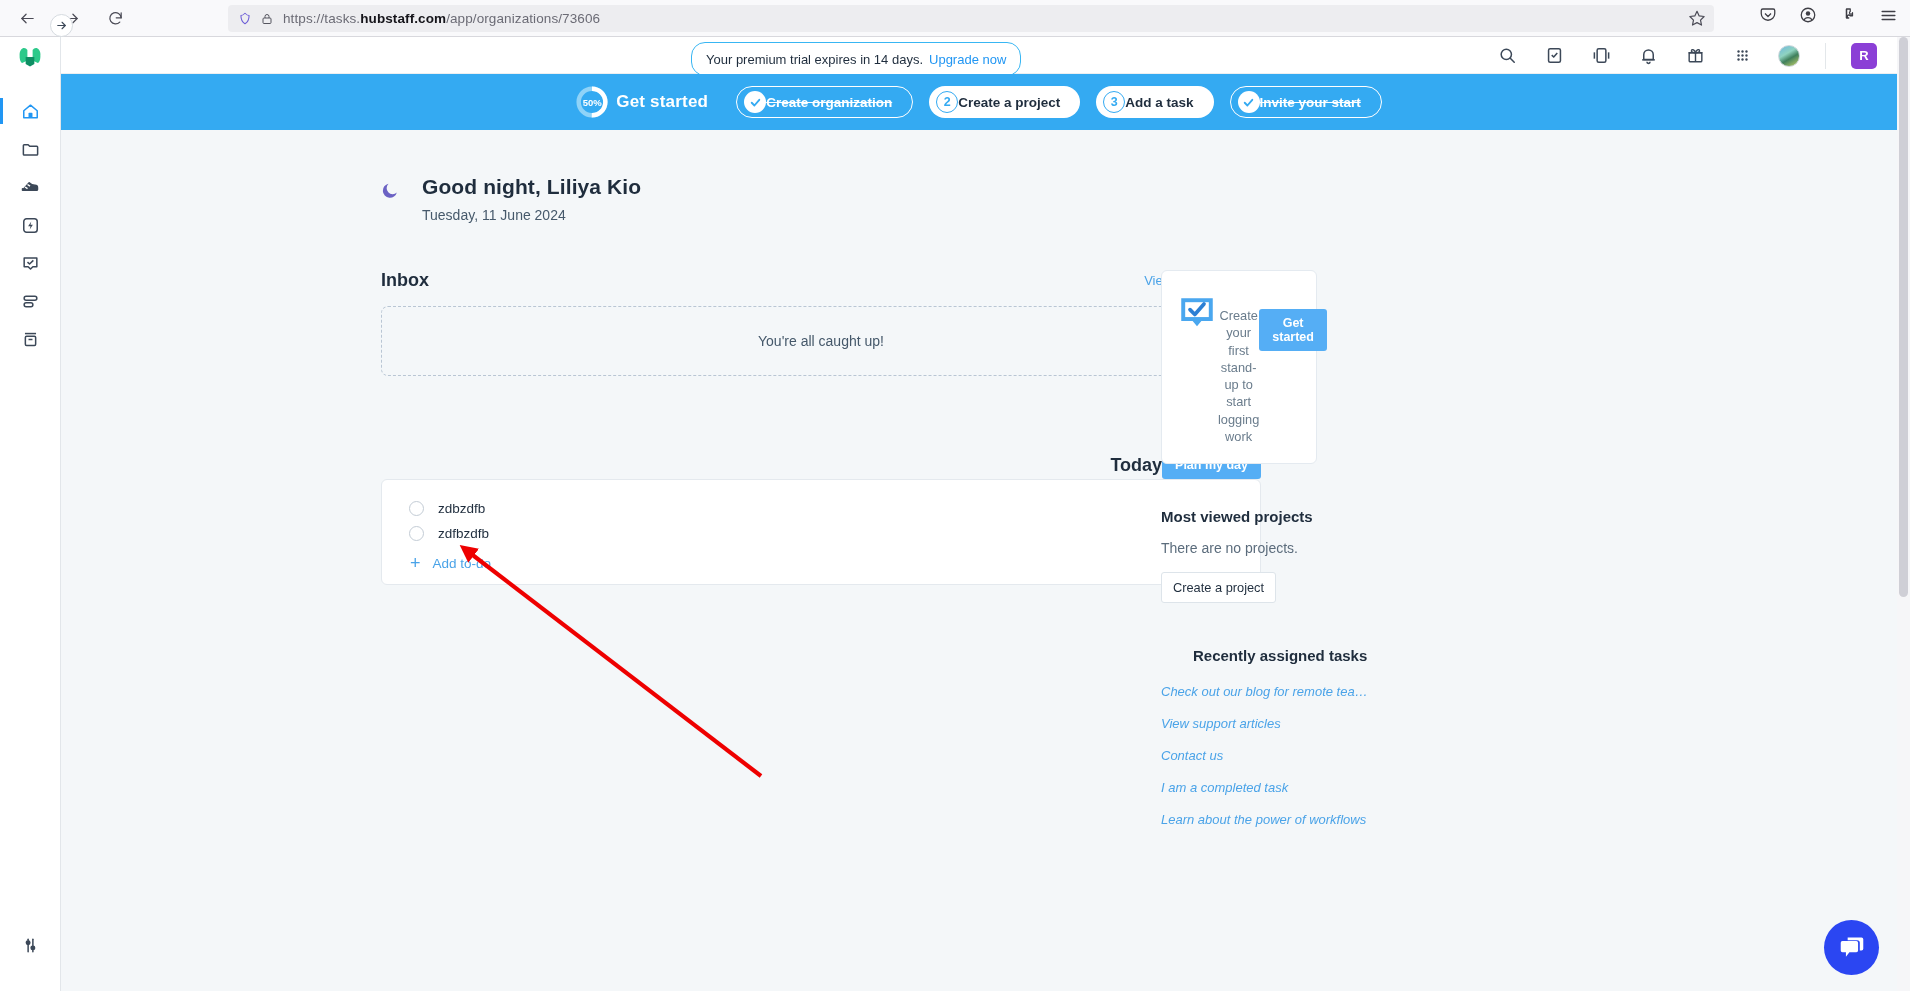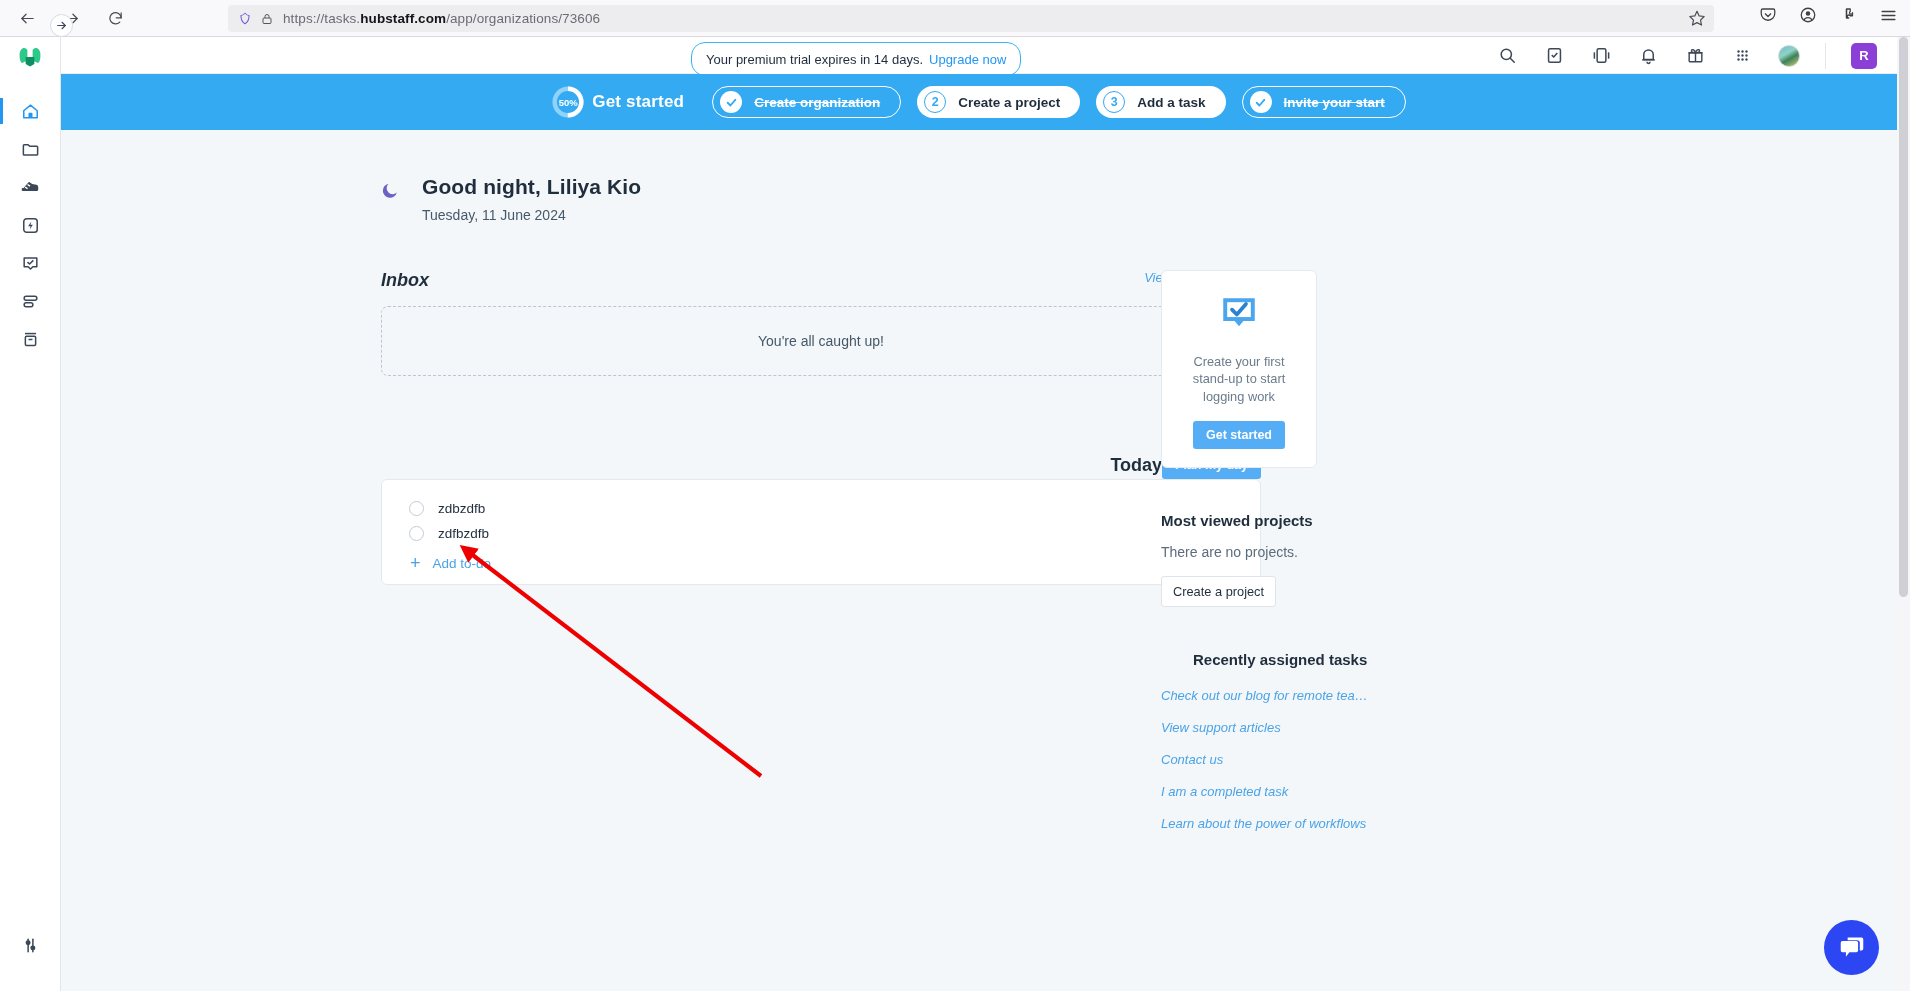--- a/index.html
+++ b/index.html
@@ -110,21 +110,21 @@
   }
   .ob-left { display: flex; align-items: center; gap: 8px; margin-right: 12px;}
   .ob-ring { position: relative; width: 32px; height: 32px; }
   .ob-ring .pct {
     position: absolute; inset: 0; display:flex; align-items:center; justify-content:center;
     font-size: 9.5px; font-weight: 700; color: #fff;
   }
   .ob-title { color:#fff; font-size: 17px; font-weight: 700; letter-spacing:.2px;}
   .ob-step {
     height: 32px; border-radius: 16px; padding: 0 20px 0 7px;
-    display: flex; align-items: center; gap: 12px;
+    display: flex; align-items: center; 
     font-size: 13.5px; white-space: nowrap;
   }
   .ob-step.done { background: #34aaf2; border: 1px solid #ffffff; color:#fff; }
   .ob-step.done .ob-label { text-decoration: line-through; font-weight: 700; }
   .ob-step.todo { background: #ffffff; color: #1f2d3d; font-weight: 700; }
   .ob-check {
     width: 22px; height: 22px; border-radius: 50%; background: #fff;
     display: flex; align-items: center; justify-content: center; color: #34aaf2;
   }
   .ob-num {
@@ -141,23 +141,22 @@
   }
   #content { position: relative; width: 1836px; padding: 0; }
 
   .greeting { position: absolute; left: 320px; top: 45px; display:flex; gap: 22px; align-items: flex-start;}
   .moon { margin-top: 6px; }
   .greet-title { font-size: 21px; font-weight: 700; color: #1f2d3d; letter-spacing:.1px;}
   .greet-date { font-size: 14px; color: #46596b; margin-top: 8px; }
 
   .col-main { position: absolute; left: 320px; top: 140px; width: 880px; }
   .sect-head {
-    display: flex; align-items: flex-start; justify-content: space-between;
+    display: flex; align-items: center; justify-content: space-between;
     margin-bottom: 15px;
-    font-style: italic;
   }
   .sect-title { font-size: 18px; font-weight: 700; color: #1f2d3d; }
   .link { color: #4aa3e8; font-size: 13px; text-decoration: none; }
 
   .empty-inbox {
     height: 70px; border: 1px dashed #b9c6d4; border-radius: 7px;
     display: flex; align-items: center; justify-content: center;
     color: #45586a; font-size: 14px; background: transparent;
   }
 
@@ -183,21 +182,21 @@
     display:flex; align-items:center; gap: 12px;
     padding: 8px 0 0 28px; color: #4aa3e8; font-size: 13.5px;
   }
   .add-plus { font-size: 18px; line-height: 1; color:#4aa3e8; }
 
   
   .col-side { position: absolute; left: 1100px; top: 140px; width: 330px; }
   .standup-card {
     width: 156px; background: #fff; border: 1px solid #e4eaf0;
     border-radius: 6px; padding: 22px 14px 18px;
-    display: flex; flex-direction: column; align-items: center;
+    display: flex; flex-direction: row; align-items: flex-start;
     text-align: center;
   }
   .standup-text { color: #6a7c8c; font-size: 12.8px; line-height: 1.35; margin-top: 14px; }
   .btn-getstarted {
     margin-top: 16px; background: #55aef5; color:#fff; border:none;
     border-radius: 3px; font-size: 12.5px; font-weight: 700; padding: 7px 13px;
     font-family: "Liberation Sans", sans-serif;
   }
   .side-h { font-size: 15px; font-weight: 700; color: #1f2d3d; }
   .side-muted { font-size: 14px; color: #5b6c7c; }

